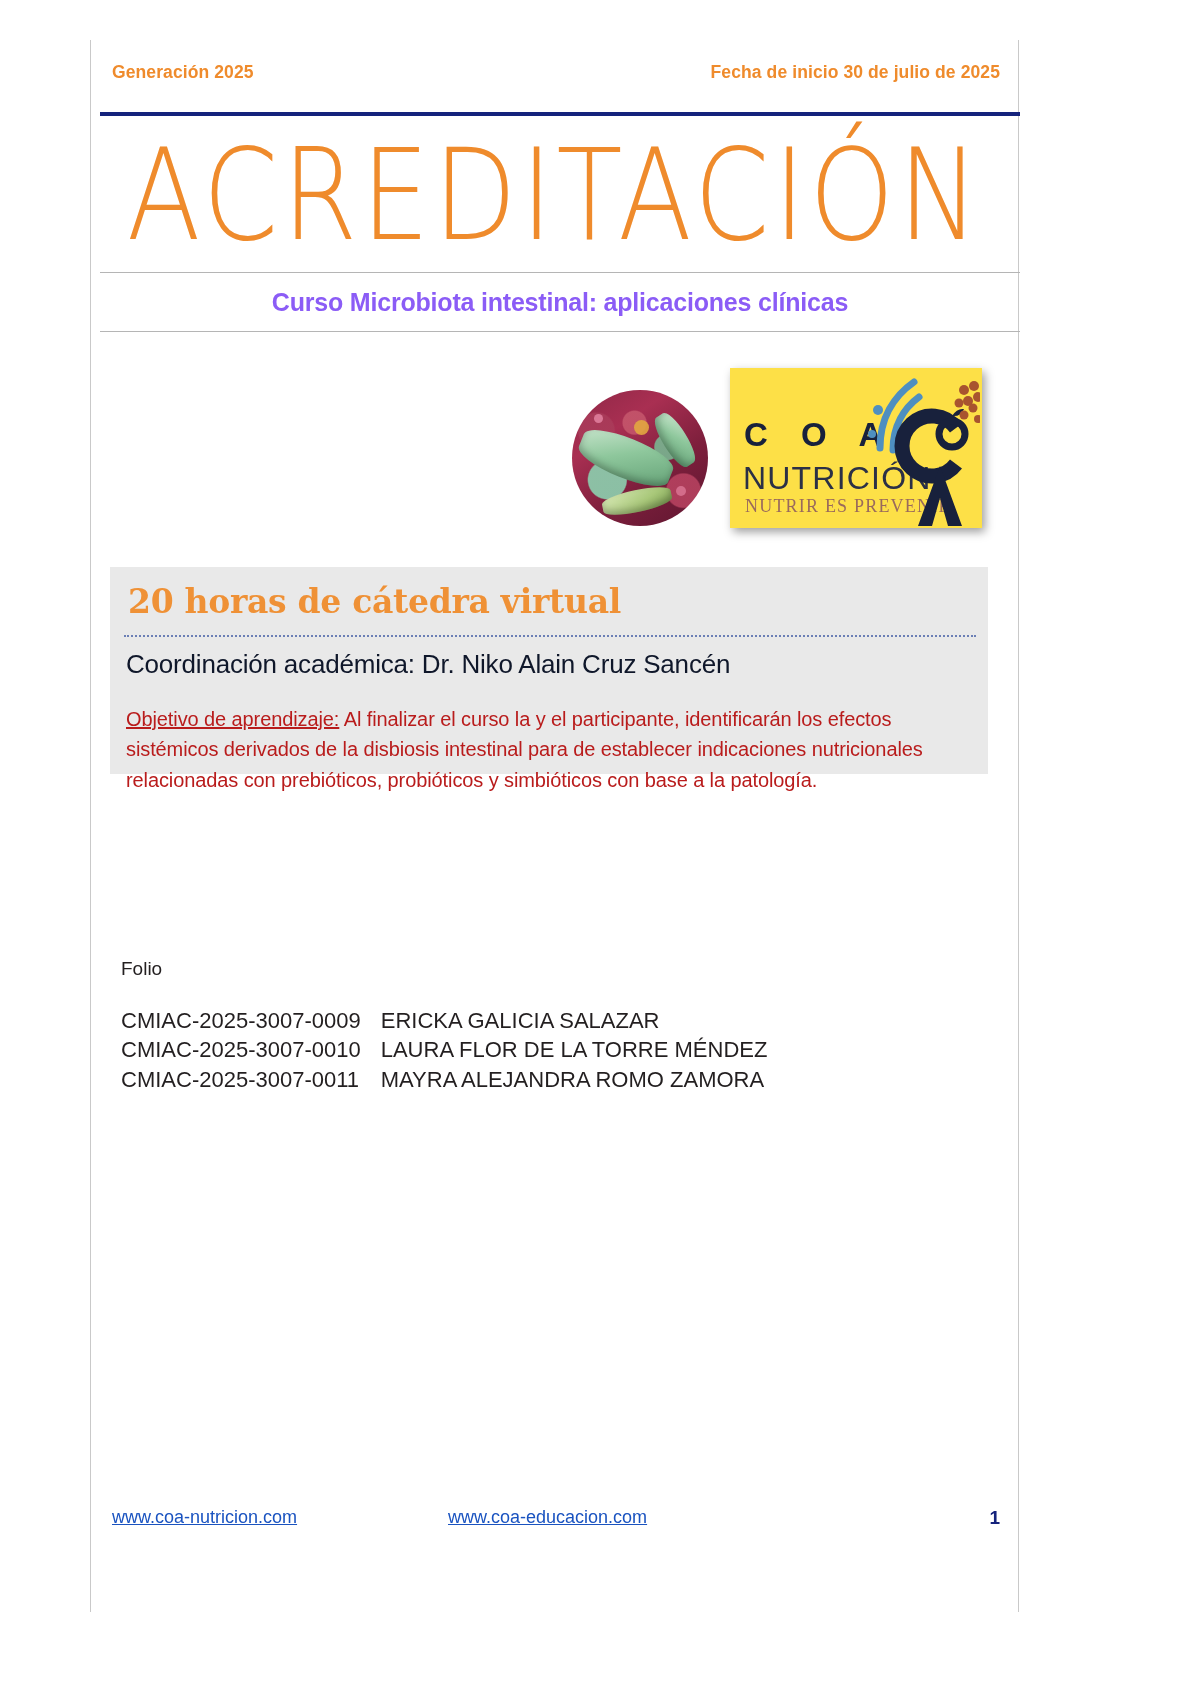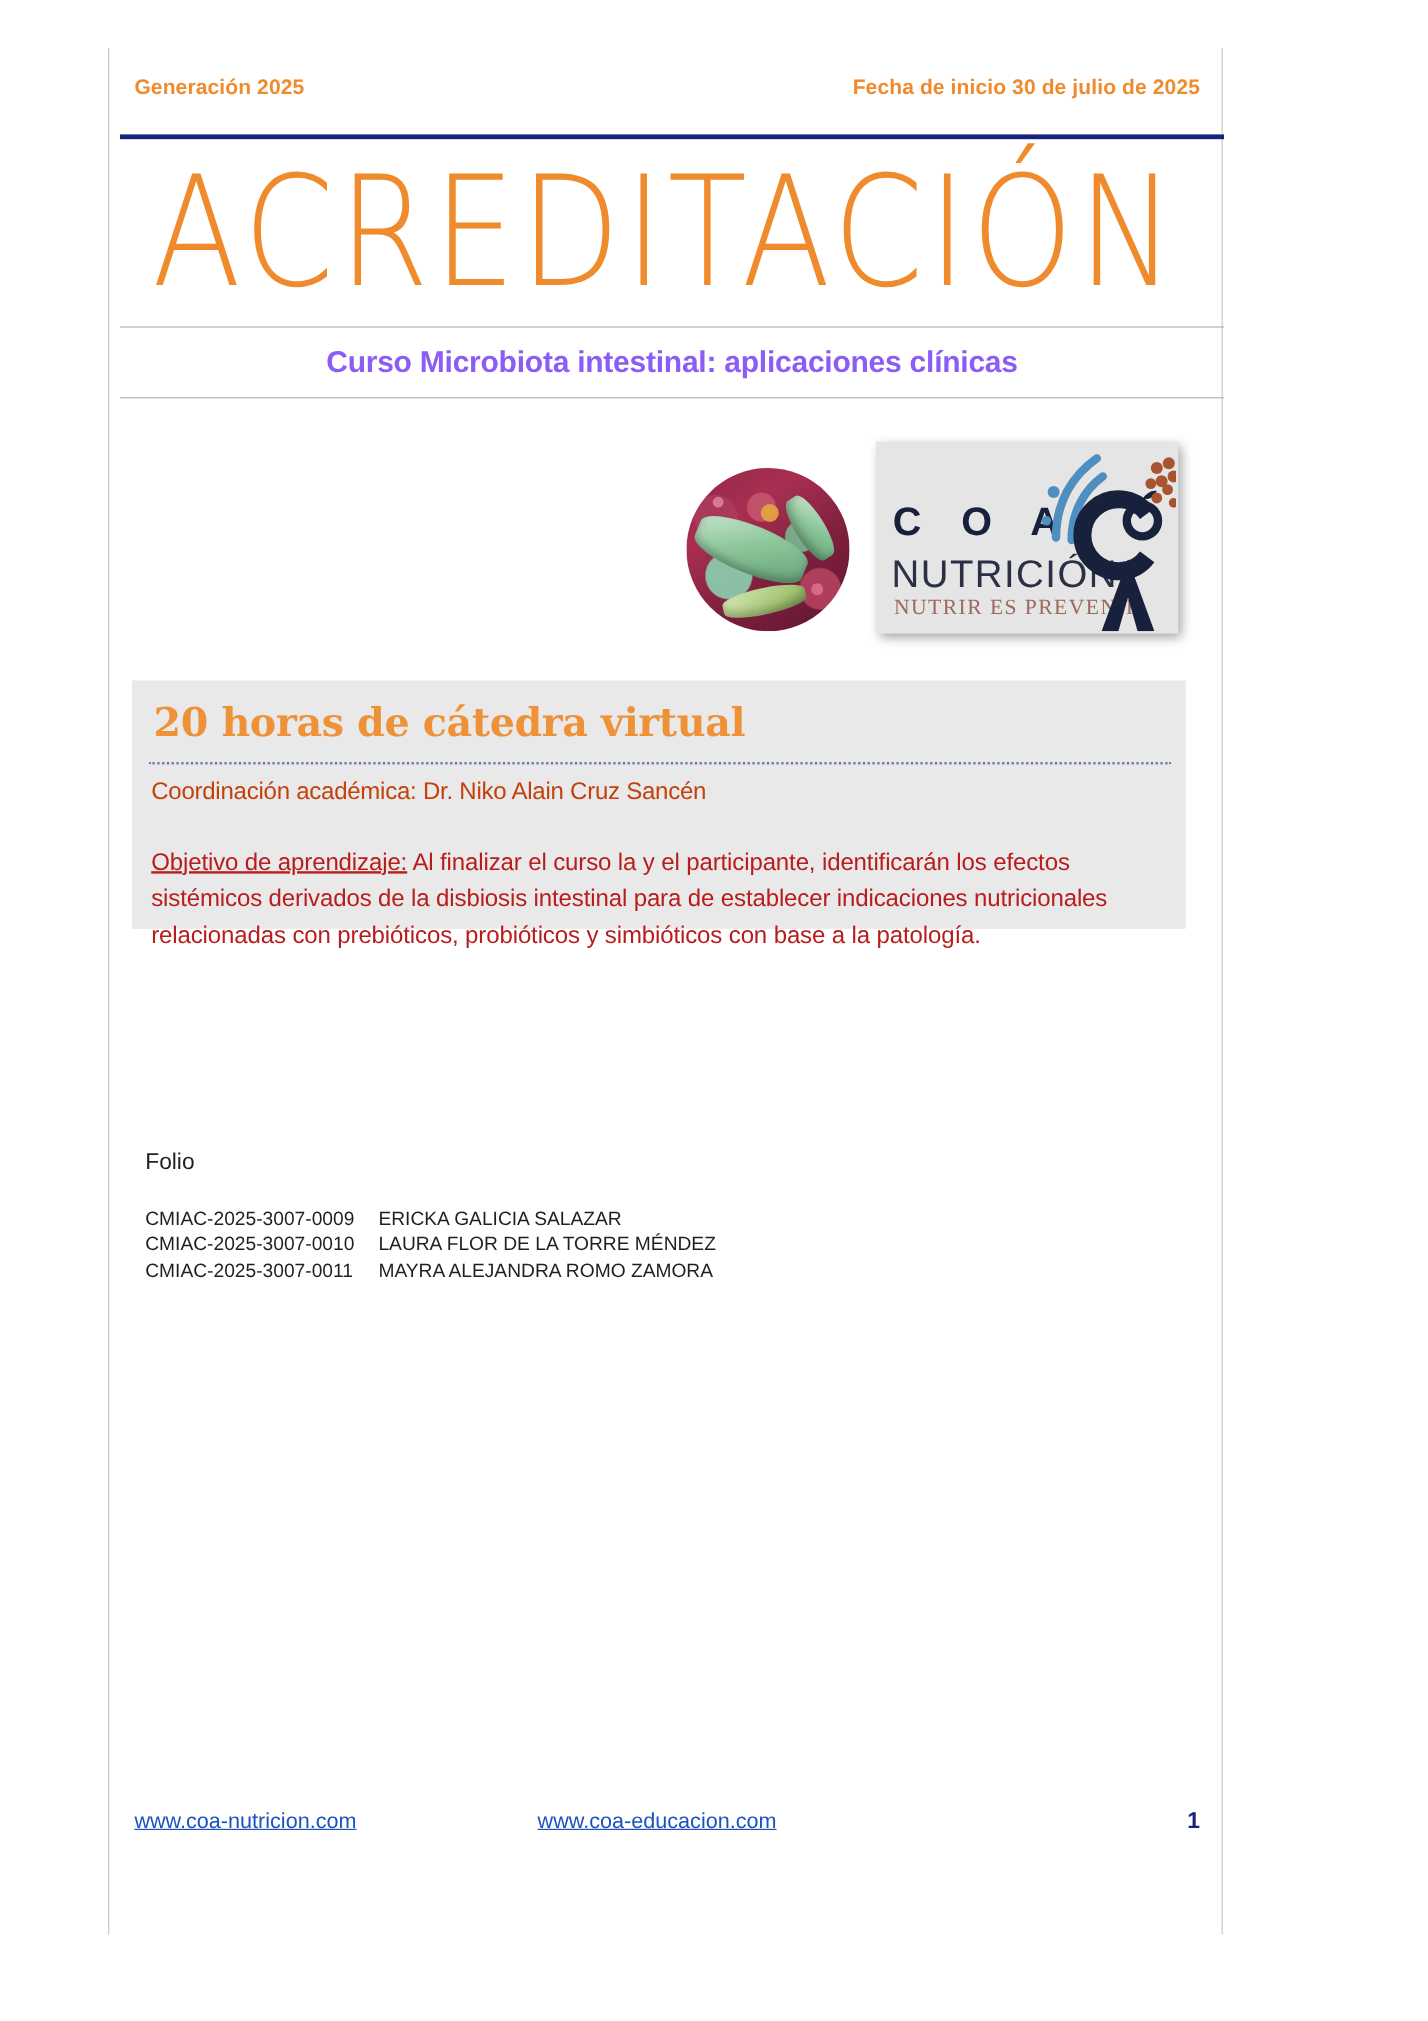--- a/index.html
+++ b/index.html
@@ -159,21 +159,21 @@
   .bact-circle .dot.d1 { left: 62px; top: 30px; width: 15px; height: 15px; }
   .bact-circle .dot.d2 { left: 104px; top: 96px; width: 10px; height: 10px; background: rgba(220,120,150,0.8); }
   .bact-circle .dot.d3 { left: 22px; top: 24px; width: 9px; height: 9px; background: rgba(235,140,170,0.75); }
 
   .coa-logo {
     position: absolute;
     left: 170px;
     top: 0px;
     width: 252px;
     height: 160px;
-    background: #e5e5e5;
+    background: #fde047;
     box-shadow: 3px 4px 9px rgba(0,0,0,0.38);
   }
   .coa-letters {
     position: absolute;
     left: 14px;
     top: 48px;
     font-size: 33px;
     font-weight: bold;
     letter-spacing: 12px;
     color: #18213c;
@@ -223,22 +223,22 @@
     left: 14px;
     right: 12px;
     top: 68px;
     border-top: 2px dotted #6b7fb5;
     height: 0;
   }
   .coord-line {
     position: absolute;
     left: 16px;
     top: 82px;
-    font-size: 20px;
-    color: #c2410c;
+    font-size: 26px;
+    color: #0f172a;
     letter-spacing: -0.2px;
     text-align: right;
   }
   .objective {
     position: absolute;
     left: 16px;
     right: 22px;
     top: 137px;
     font-size: 20px;
     line-height: 1.52;
@@ -252,21 +252,21 @@
     position: absolute;
     left: 121px;
     top: 958px;
     font-size: 19px;
     color: #231f20;
   }
   .folio-table {
     position: absolute;
     left: 121px;
     top: 1006px;
-    font-size: 16px;
+    font-size: 22px;
     color: #231f20;
     line-height: 1.33;
     border-collapse: collapse;
   }
   .folio-table td {
     padding: 0 0 0 0;
     white-space: nowrap;
     vertical-align: top;
   }
   .folio-table td.code { padding-right: 20px; }

